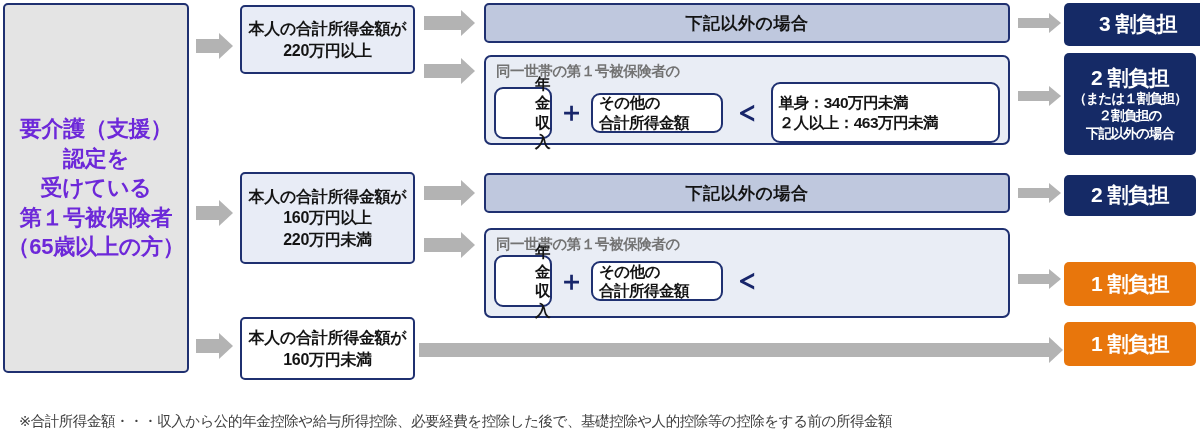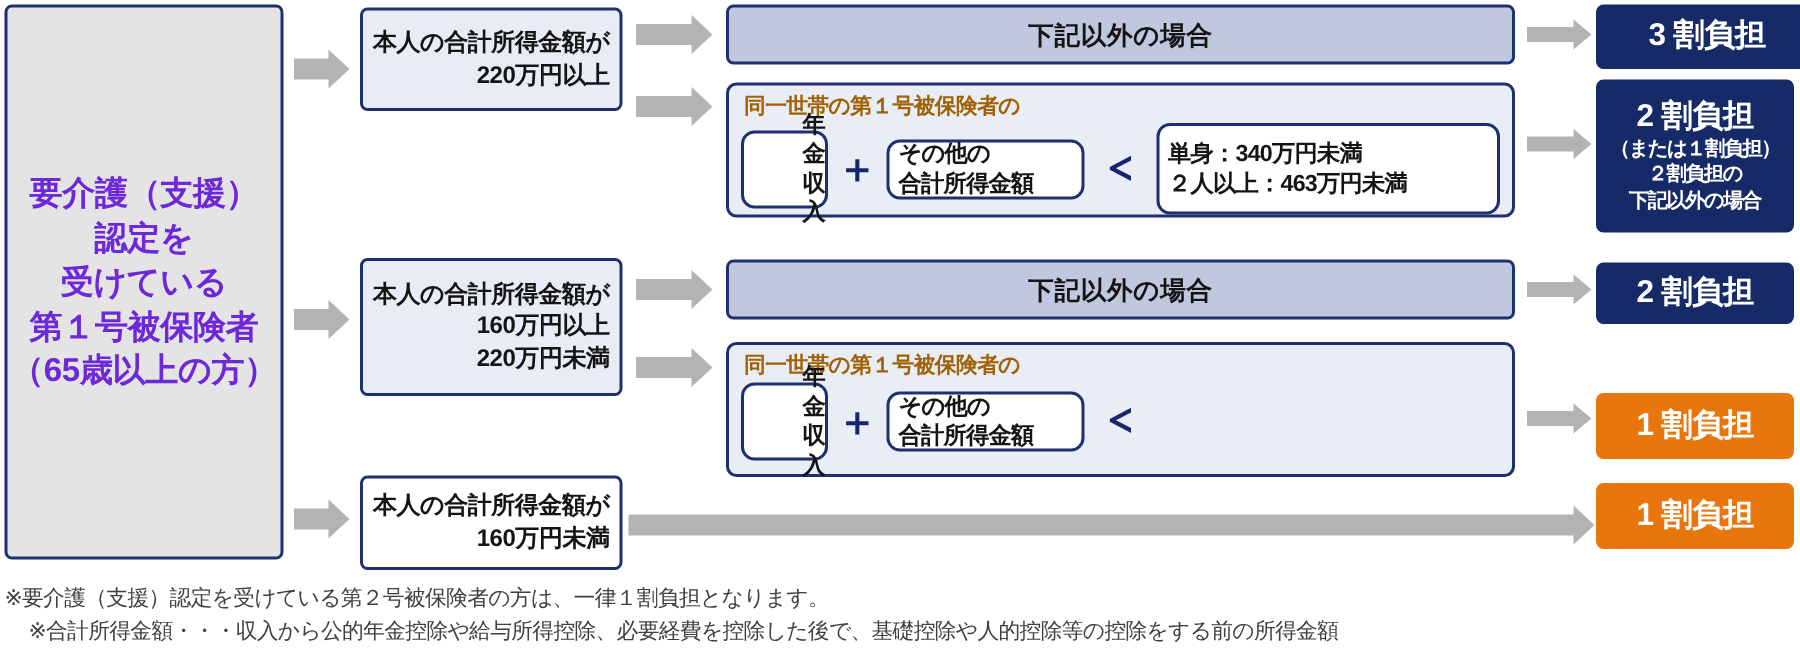--- a/index.html
+++ b/index.html
@@ -33,21 +33,21 @@
   
   .income-box{
     background:#e8ecf6;
     border:2px solid #1f3070;
     border-radius:5px;
     display:flex; align-items:center; justify-content:center;
   }
   .income-box.plain{background:#ffffff;}
   .income-text{
     font-size:16px; font-weight:700; color:#141414;
-    line-height:1.35; text-align:right; letter-spacing:-0.3px;
+    line-height:1.35; text-align:center; letter-spacing:-0.3px;
     white-space:pre-line;
   }
 
   
   .otherwise-bar{
     background:#bfc8de;
     border:2px solid #1f3070;
     border-radius:5px;
     display:flex; align-items:center; justify-content:center;
   }
@@ -56,21 +56,21 @@
   }
 
   
   .formula-panel{
     background:#e9edf5;
     border:2px solid #1f3070;
     border-radius:7px;
     padding:4px 8px 6px 8px;
   }
   .formula-title{
-    font-size:14.5px; font-weight:700; color:#a16207;
+    font-size:14.5px; font-weight:700; color:#737373;
     letter-spacing:-0.4px; line-height:1.25; margin:1px 0 2px 2px;
   }
   .formula-row{
     display:flex; align-items:center; gap:5px;
   }
   .pill{
     background:#ffffff;
     border:2px solid #1f3070;
     border-radius:9px;
     display:flex; flex-direction:column; align-items:center; justify-content:center;
@@ -241,16 +241,15 @@
   </div>
 
   <div class="abs result-box result-orange" style="left:1064px;top:262px;width:132px;height:44px;">
     <div class="result-main">1 割負担</div>
   </div>
 
   <div class="abs result-box result-orange" style="left:1064px;top:322px;width:132px;height:44px;">
     <div class="result-main">1 割負担</div>
   </div>
 
-  <div class="abs footnote" style="left:3px;top:388px;">※要介護（支援）認定を受けている第２号被保険者の方は、一律１割負担となります。</div>
   <div class="abs footnote" style="left:19px;top:410px;">※合計所得金額・・・収入から公的年金控除や給与所得控除、必要経費を控除した後で、基礎控除や人的控除等の控除をする前の所得金額</div>
 
 </div>
 
 </body></html>

